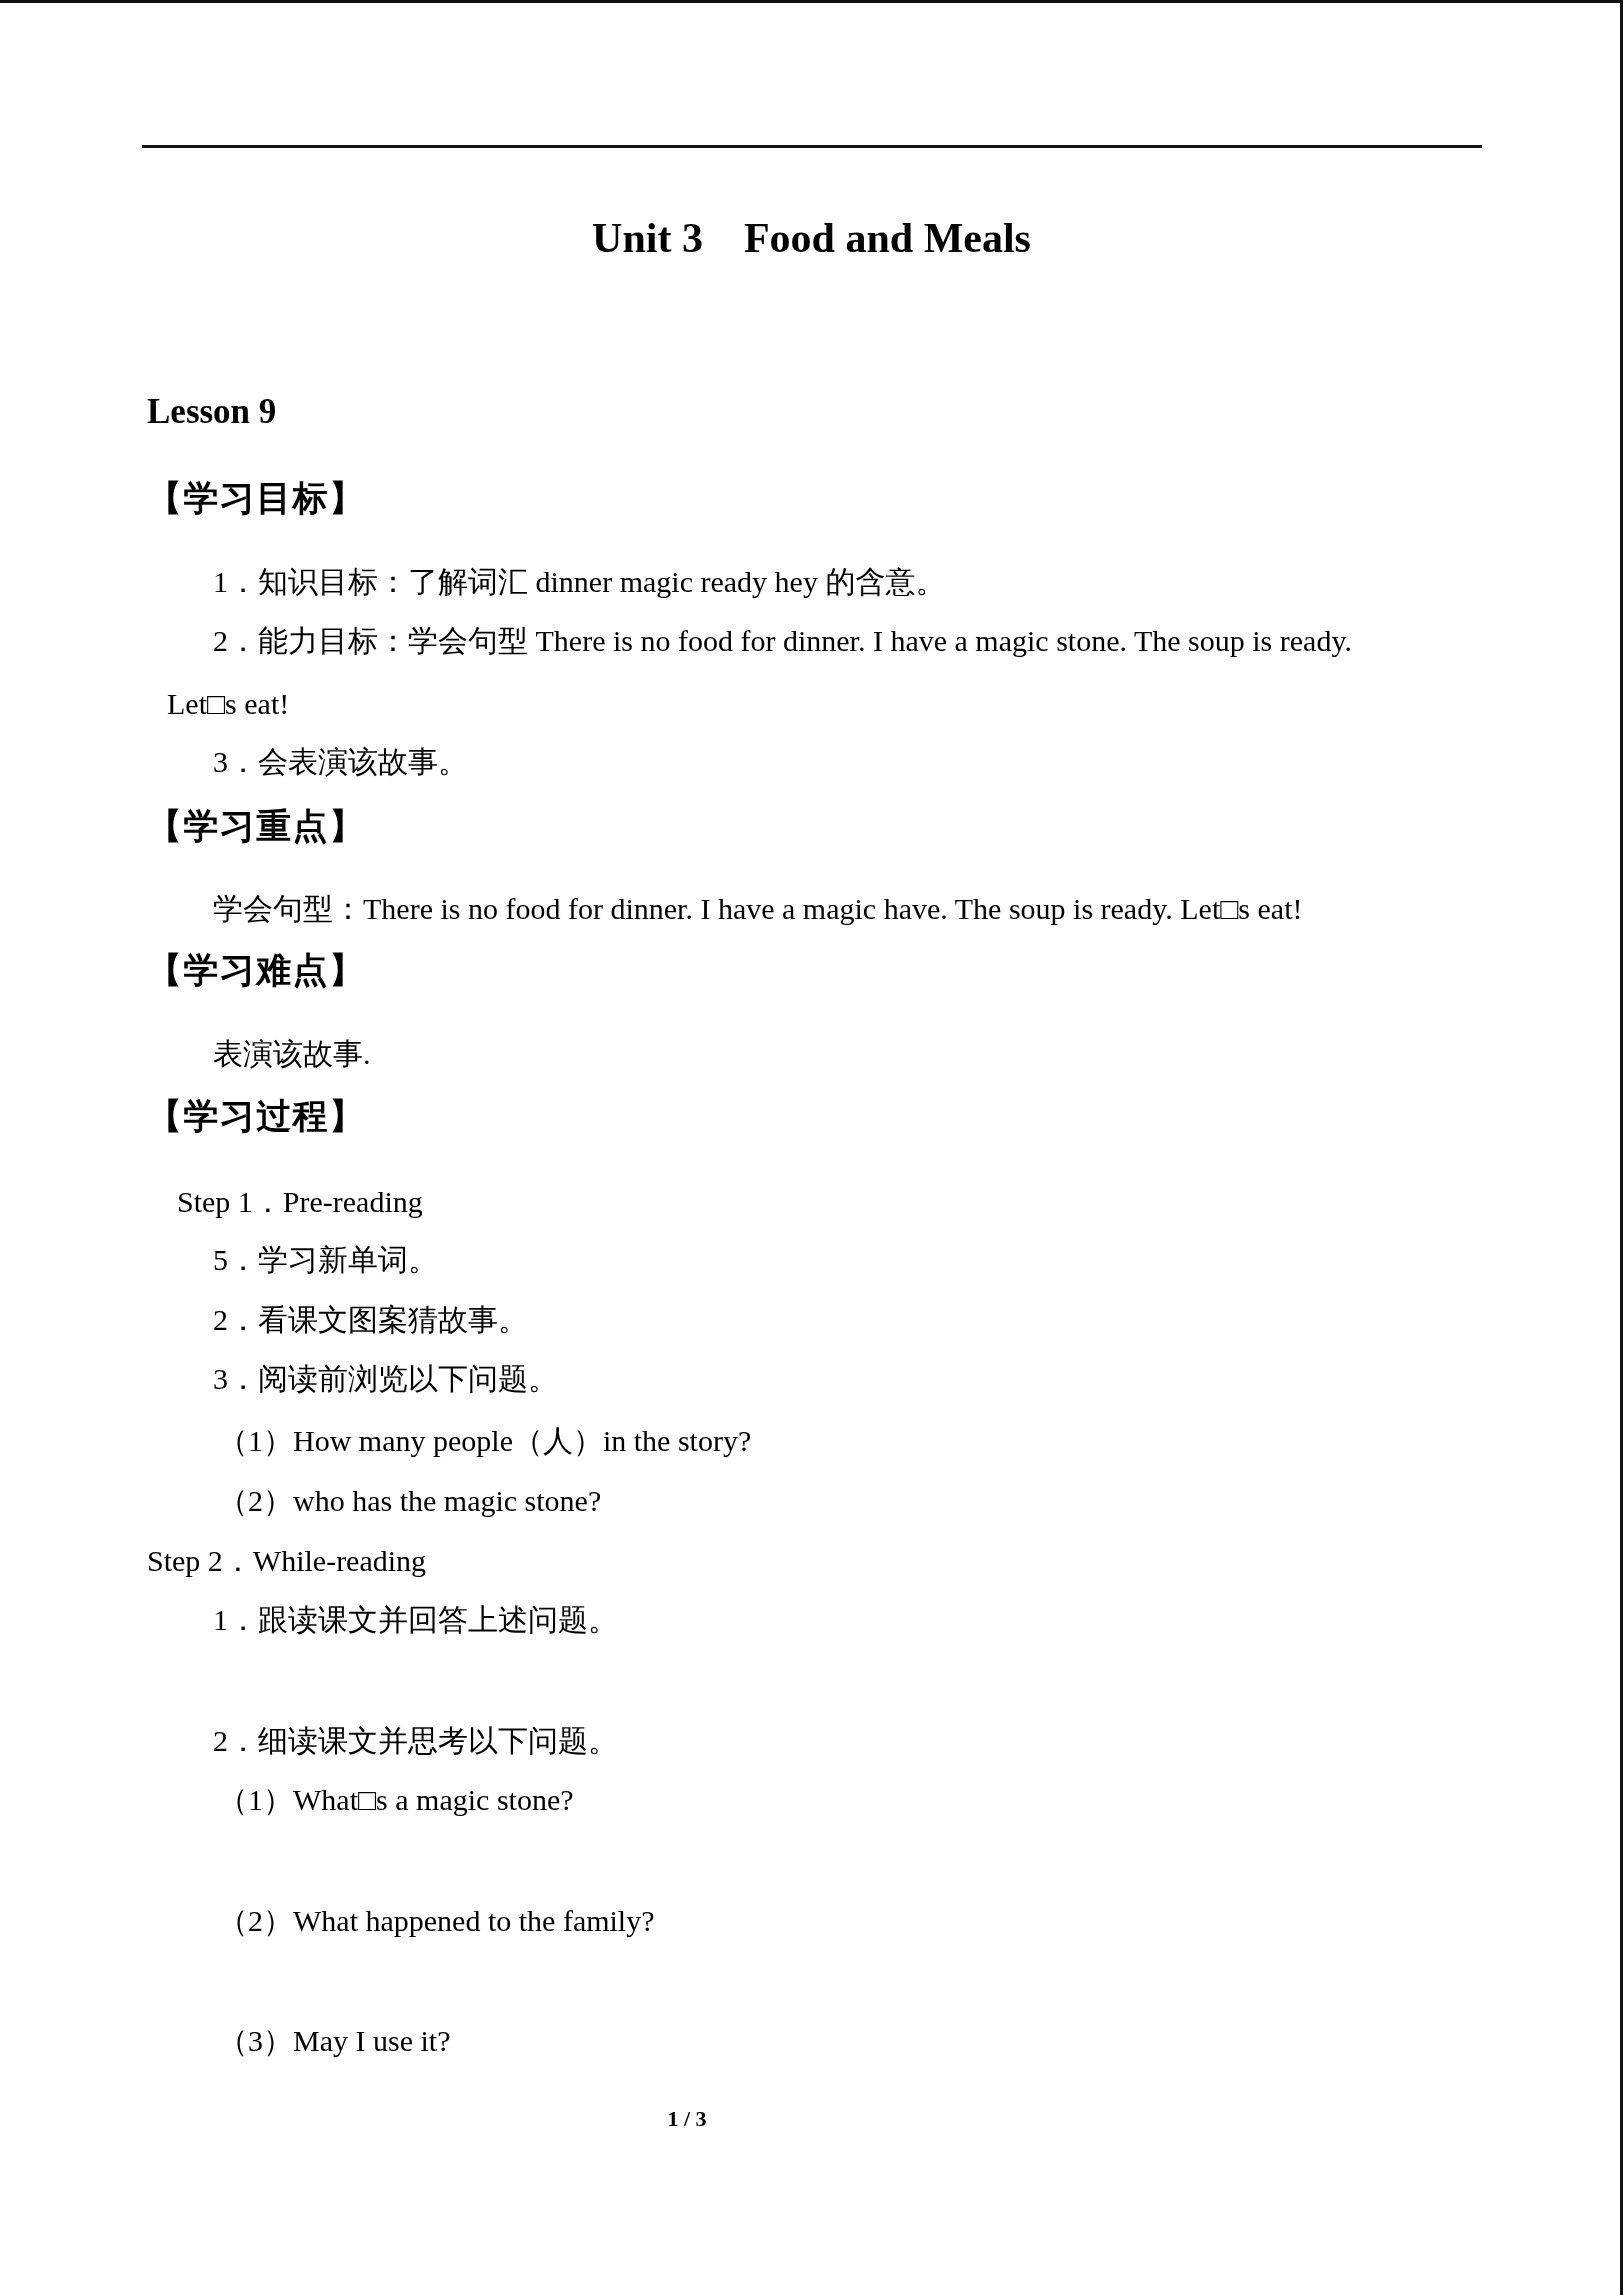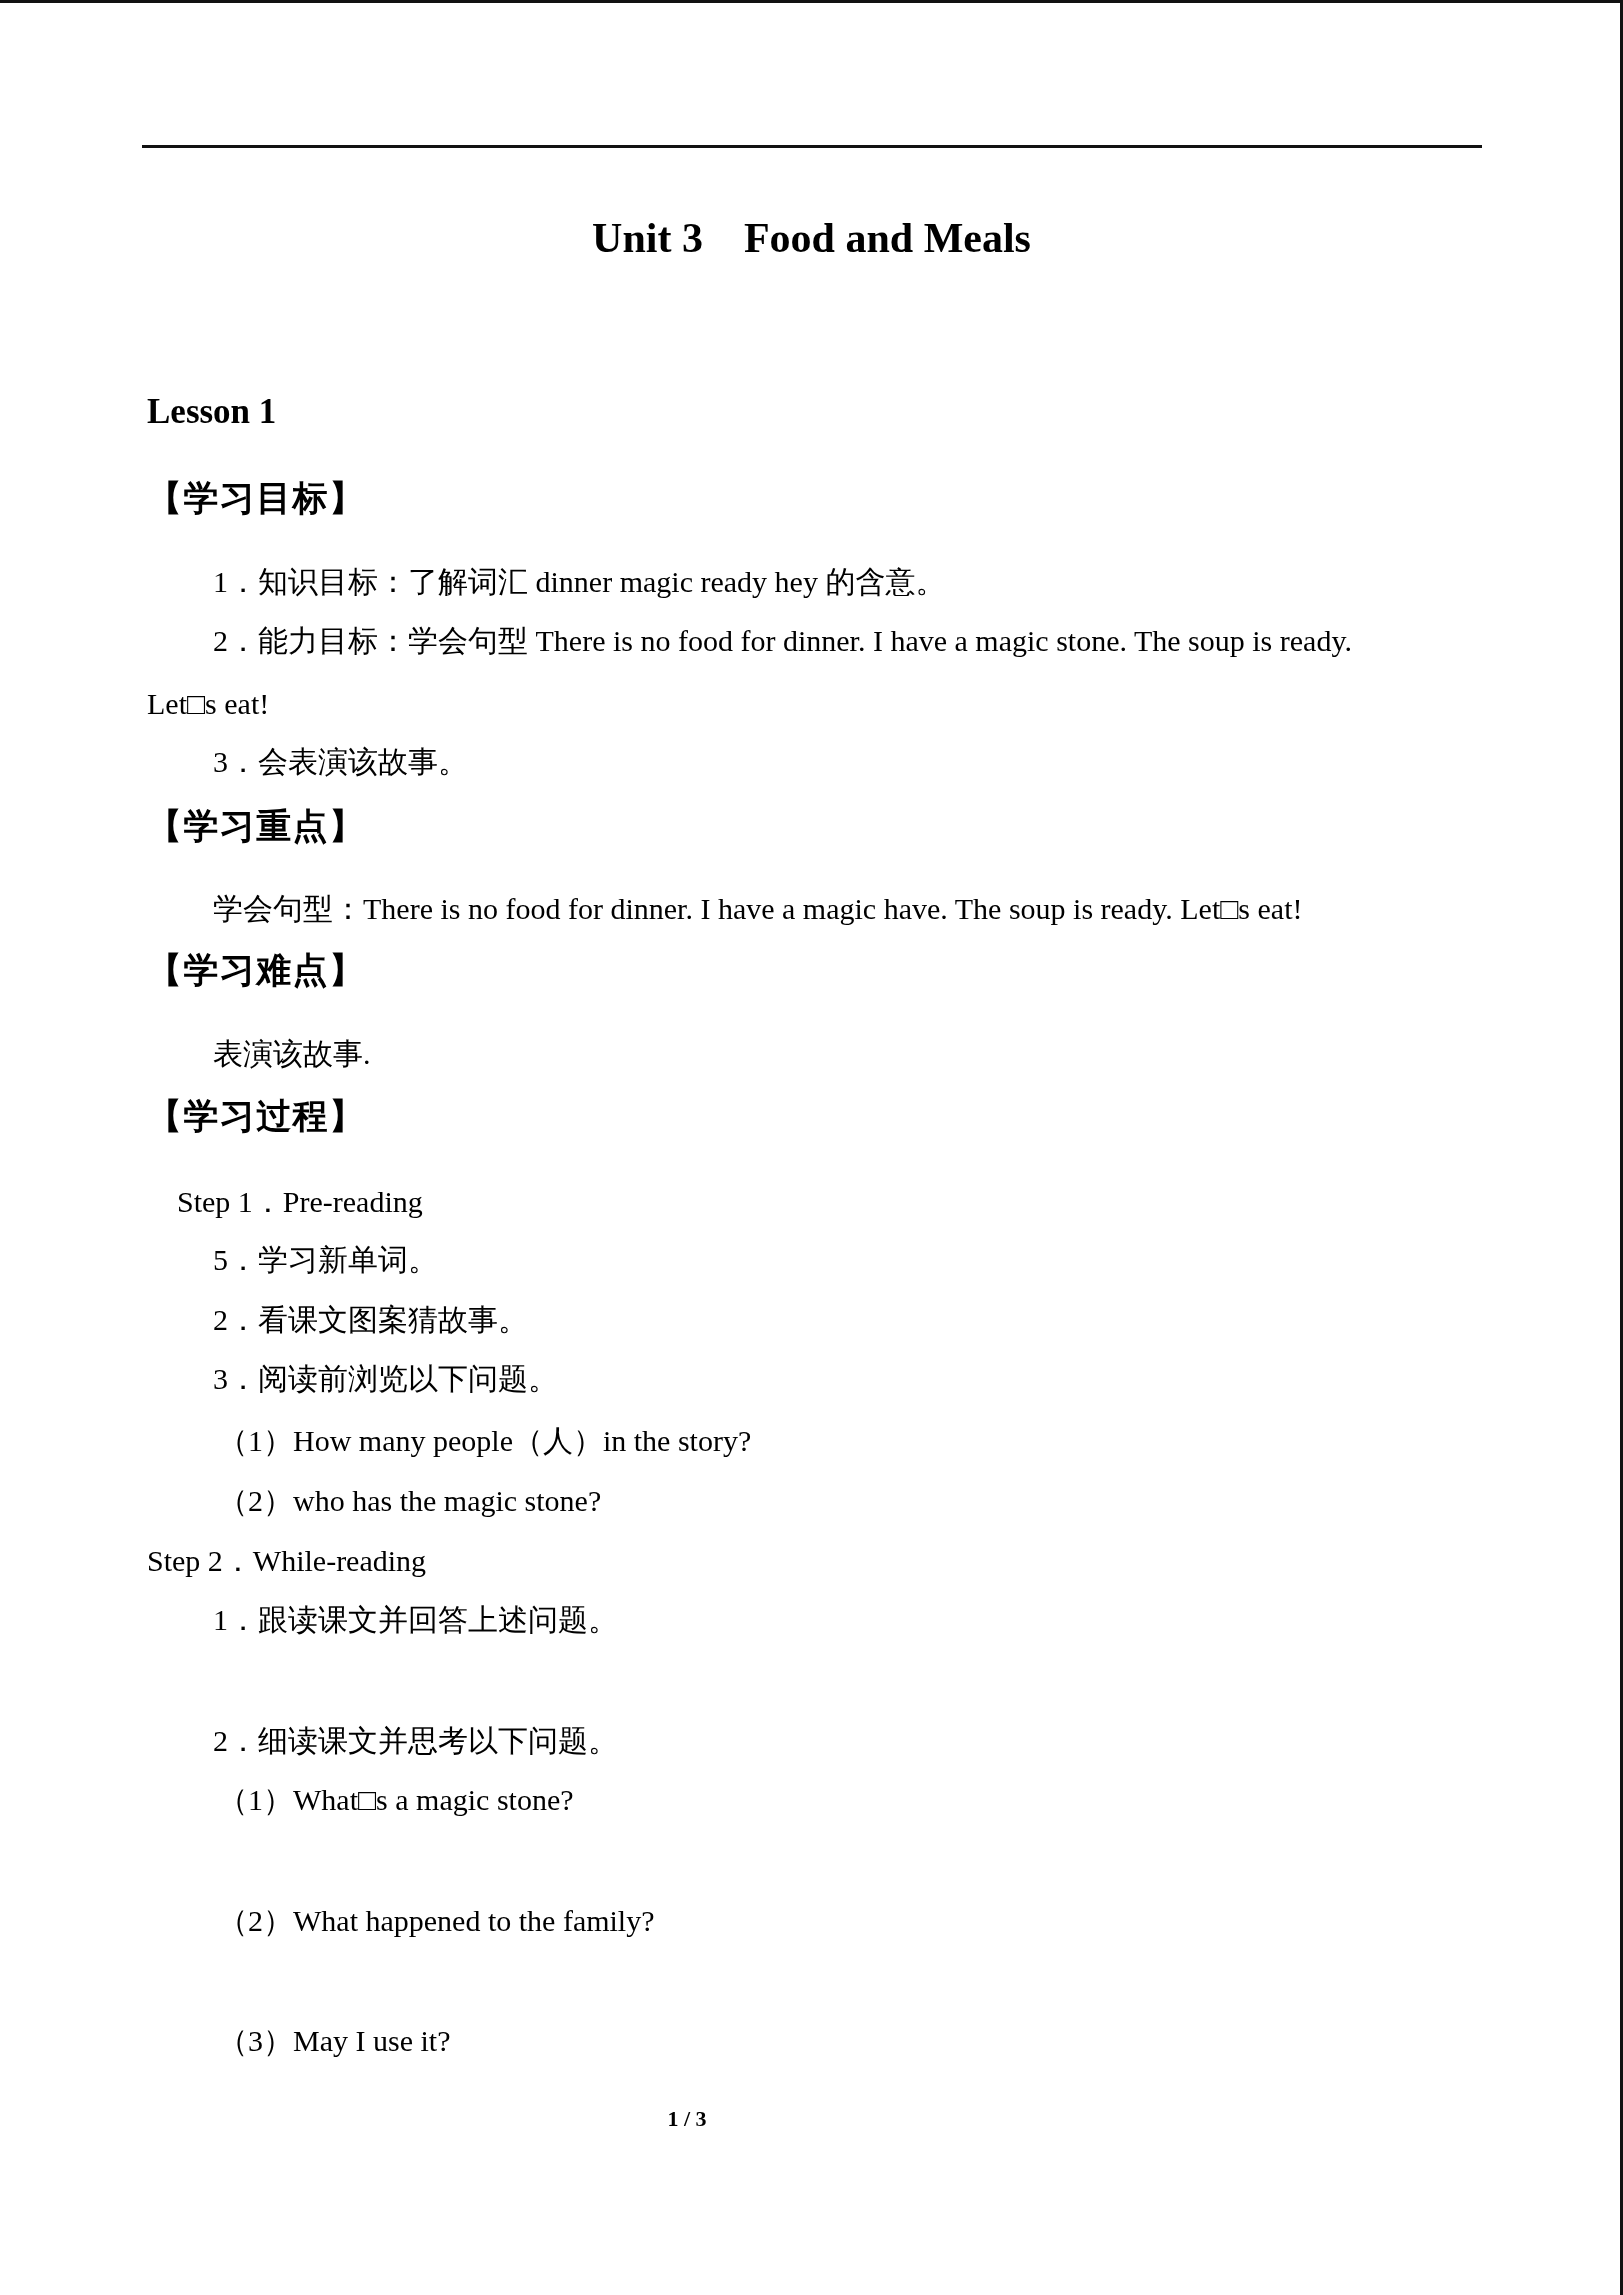--- a/index.html
+++ b/index.html
@@ -25,26 +25,26 @@
 <body>
 
 <div class="frame-top"></div>
 <div class="frame-right"></div>
 <div class="header-rule"></div>
 
 <div class="abs title">
   <span>Unit 3</span><span class="gap"></span><span>Food and Meals</span>
 </div>
 
-<div class="abs lesson">Lesson 1</div>
+<div class="abs lesson">Lesson 9</div>
 
 <div class="abs section-head" style="top:481px;">【学习目标】</div>
 <div class="abs body-line ind1" style="top:567px;">1．知识目标：了解词汇 dinner    magic    ready hey 的含意。</div>
 <div class="abs body-line ind1" style="top:626px;">2．能力目标：学会句型 There is no food for dinner. I have a magic stone. The soup is ready.</div>
-<div class="abs body-line ind0" style="top:689px;">Let□s eat!</div>
+<div class="abs body-line ind0" style="top:689px;margin-left:20px;">Let□s eat!</div>
 <div class="abs body-line ind1" style="top:747px;">3．会表演该故事。</div>
 
 <div class="abs section-head" style="top:809px;">【学习重点】</div>
 <div class="abs body-line ind1" style="top:894px;">学会句型：There is no food for dinner. I have a magic have. The soup is ready. Let□s eat!</div>
 
 <div class="abs section-head" style="top:953px;">【学习难点】</div>
 <div class="abs body-line ind1" style="top:1039px;">表演该故事.</div>
 
 <div class="abs section-head" style="top:1099px;">【学习过程】</div>
 

